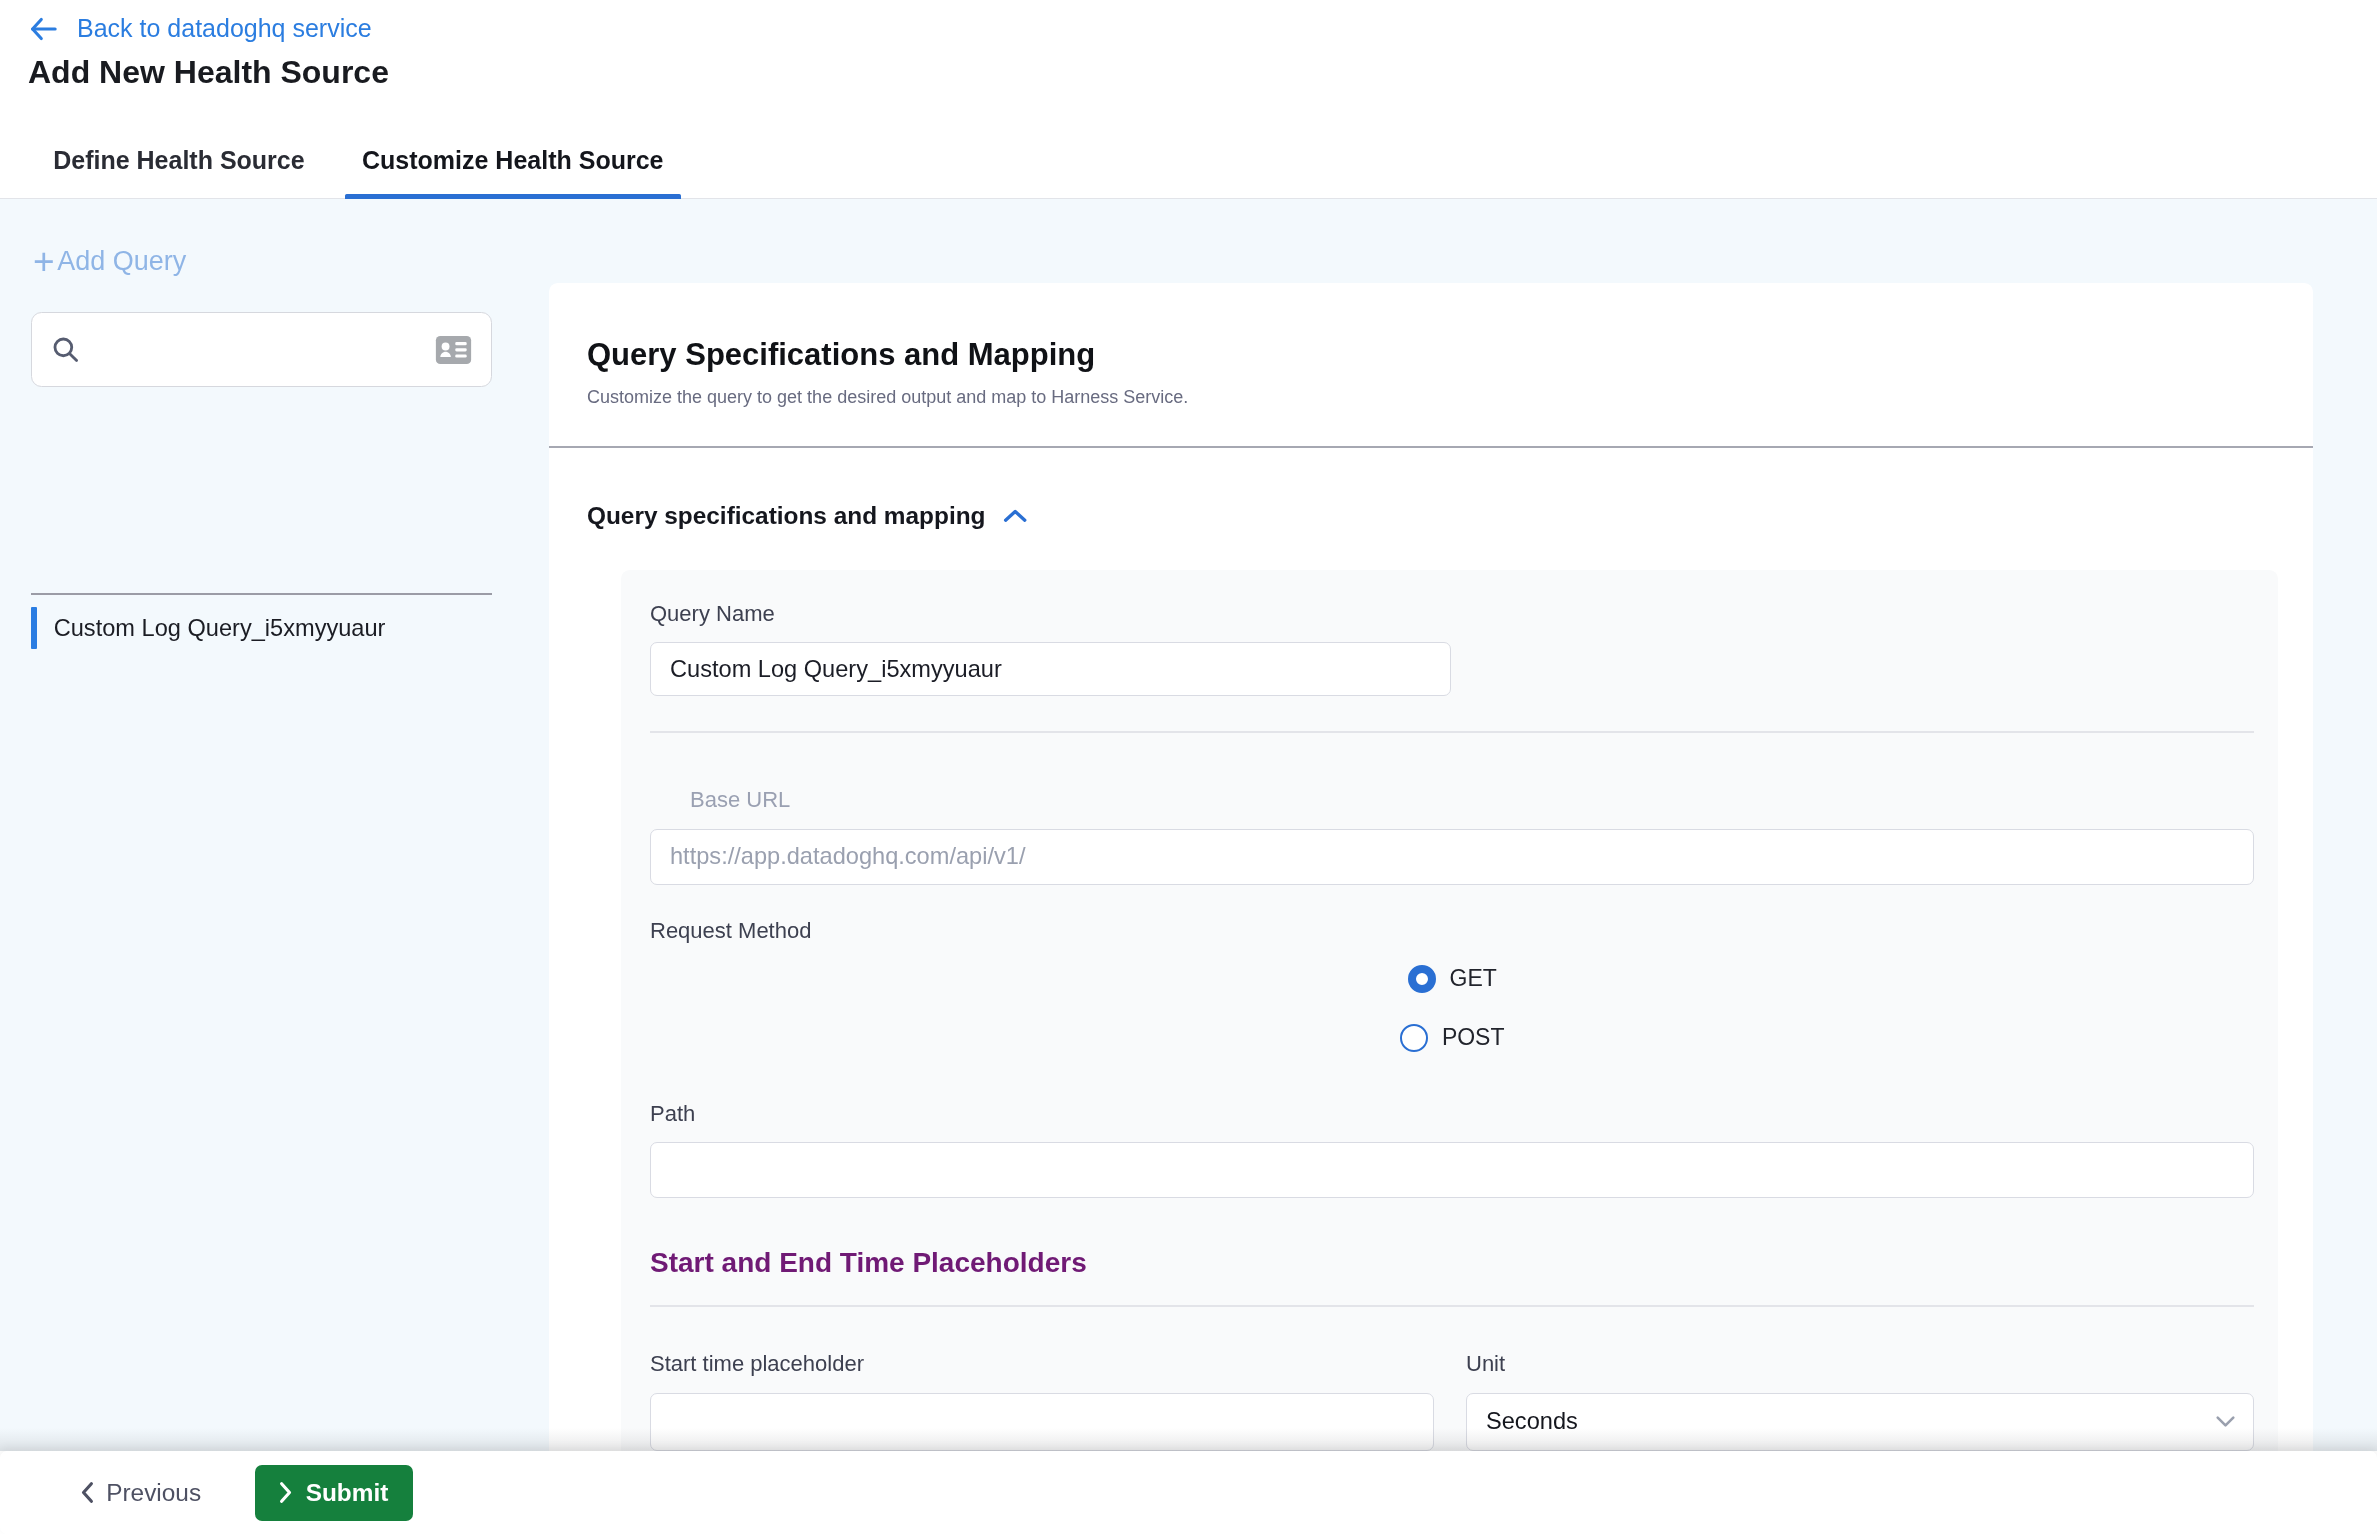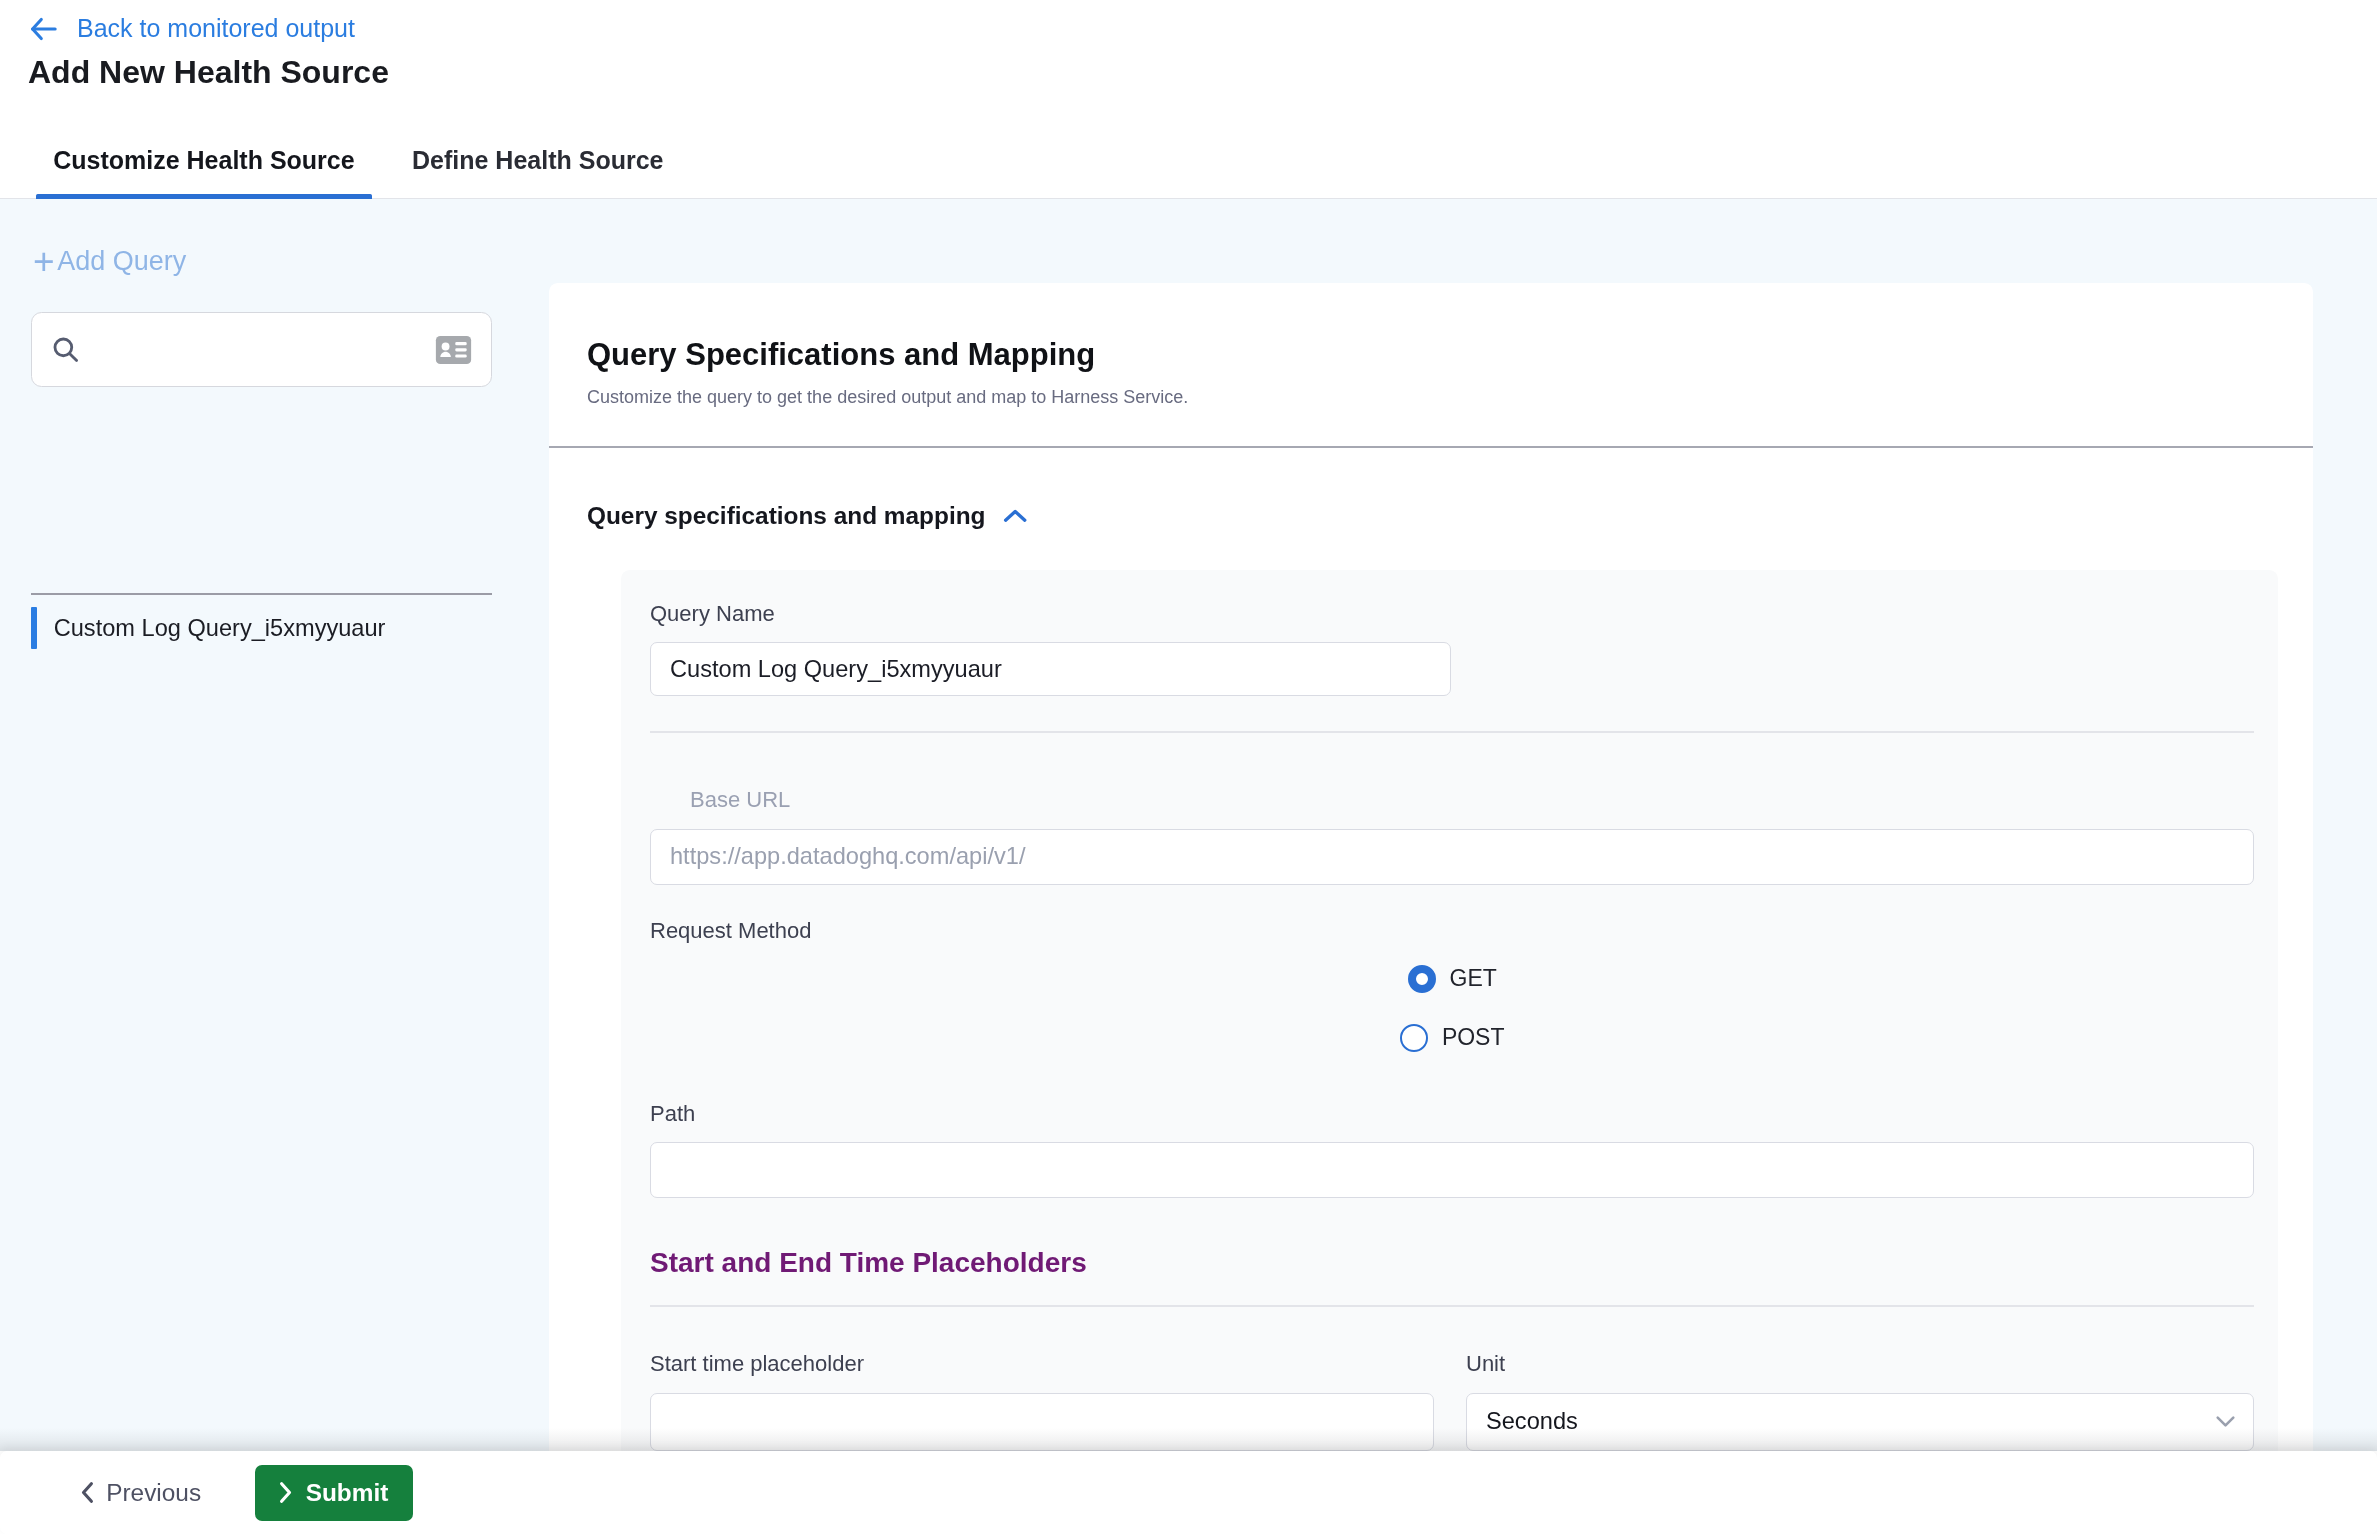--- a/index.html
+++ b/index.html
@@ -95,28 +95,28 @@
 <body>
 
 <div class="header">
   <div class="back-link">
     <span style="display:flex;">
       <svg width="30" height="26" viewBox="0 0 34 30" fill="none">
         <path d="M15 4 L5 15 L15 26" stroke="#2b7de0" stroke-width="3.6" stroke-linecap="round" stroke-linejoin="round"></path>
         <path d="M5 15 H31" stroke="#2b7de0" stroke-width="3.6" stroke-linecap="round"></path>
       </svg>
     </span>
-    <span>Back to monitored output</span>
+    <span>Back to datadoghq service</span>
   </div>
   <div class="page-title">Add New Health Source</div>
 </div>
 
 <div class="tabbar">
+  <div class="tab">Define Health Source</div>
   <div class="tab active">Customize Health Source</div>
-  <div class="tab">Define Health Source</div>
 </div>
 
 <div class="content">
 
   <div class="add-query">
     <span class="plus">+</span>
     <span>Add Query</span>
   </div>
 
   <div class="search-box">

